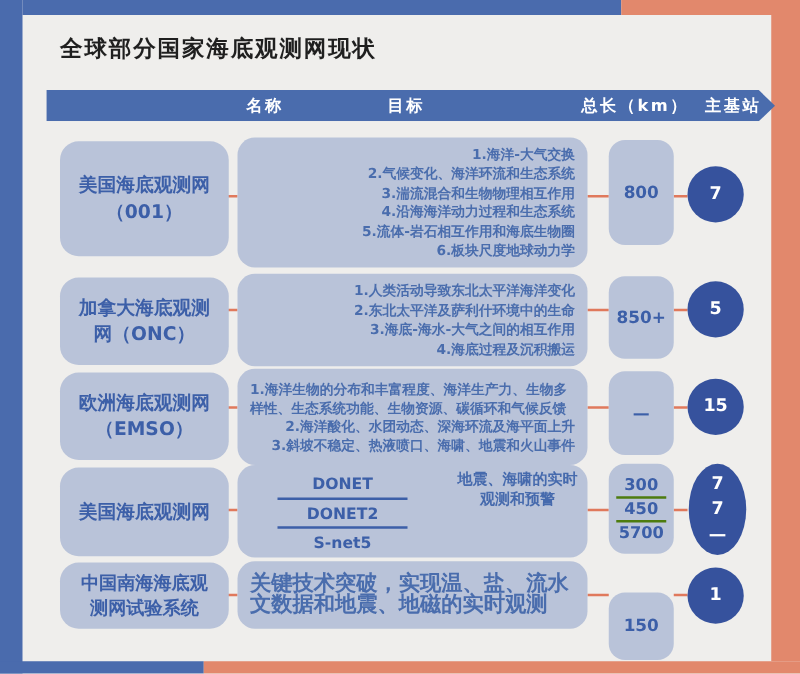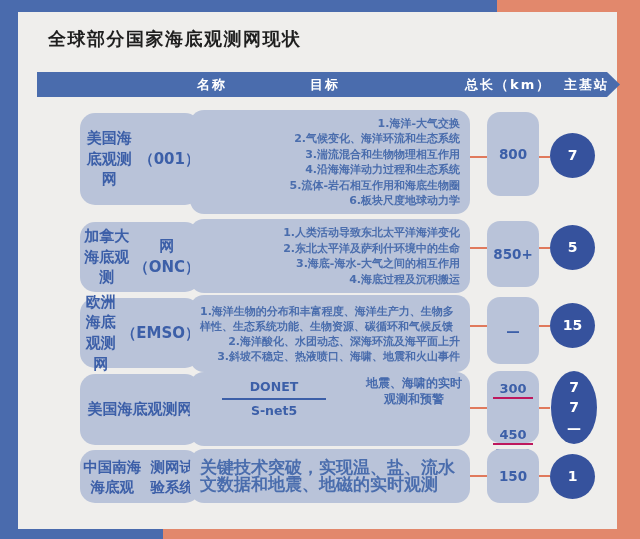--- a/index.html
+++ b/index.html
@@ -15,23 +15,23 @@
   #bd-bottom-coral{left:163px;top:529px;width:477px;height:10px;background:#e2886c;}
   
   #title{position:absolute;left:48px;top:27px;font-size:18px;color:#1f1f1f;letter-spacing:1.5px;}
   
   #headerband{position:absolute;left:37px;top:72px;width:583px;height:25px;background:#4a6cad;
       clip-path:polygon(0 0,calc(100% - 13px) 0,100% 50%,calc(100% - 13px) 100%,0 100%);
       color:#fff;font-size:13px;z-index:4;}
   .hl{position:absolute;top:50%;transform:translateY(-50%);letter-spacing:2px;white-space:nowrap;}
   .h0{left:160px}.h1{left:273px}.h2{left:428px}.h3{left:527px}
   
-  .namebox{position:absolute;left:48px;width:120px;background:#b9c3d9;border-radius:15px;
-      display:flex;flex-direction:row;align-items:center;justify-content:center;
-      color:#3c5fa8;font-size:15px;line-height:1.38;text-align:center;z-index:2;margin-left:32px;}
+  .namebox{position:absolute;left:48px;width:135px;background:#b9c3d9;border-radius:15px;
+      display:flex;flex-direction:column;align-items:center;justify-content:center;
+      color:#3c5fa8;font-size:15px;line-height:1.38;text-align:center;z-index:2;}
   .goalbox{position:absolute;left:190px;width:280px;background:#b9c3d9;border-radius:14px;
       display:flex;flex-direction:column;justify-content:center;padding:4px 10px;box-sizing:border-box;
       color:#4a6dad;font-size:11px;line-height:15.5px;z-index:2;align-items:flex-end;}
   .lenbox{position:absolute;left:487px;width:52px;background:#b9c3d9;border-radius:13px;
       display:flex;flex-direction:column;align-items:center;justify-content:center;
       color:#3c5fa8;font-size:13.5px;z-index:2;}
   .circle{position:absolute;left:550px;width:45px;height:45px;border-radius:50%;background:#36529d;
       color:#fff;font-size:14px;display:flex;flex-direction:column;align-items:center;justify-content:center;
       line-height:1.45;z-index:2;}
   .circle.tall{left:551px;width:46px;height:73px;}
@@ -42,29 +42,29 @@
   .lenbox.r0{top:112px;height:84px}   .circle.r0{top:133px}  .connector.r0{top:156px}
   .namebox.r1{top:222px;height:70px}  .goalbox.r1{top:219px;height:74px}
   .lenbox.r1{top:221px;height:66px}   .circle.r1{top:225px}  .connector.r1{top:247px}
   .namebox.r2{top:298px;height:70px}  .goalbox.r2{top:295px;height:77px;line-height:15px}
   .lenbox.r2{top:297px;height:67px}   .circle.r2{top:303px}  .connector.r2{top:325px}
   .namebox.r3{top:374px;height:71px}  .goalbox.r3{top:372px;height:74px}
   .lenbox.r3{top:371px;height:72px;font-size:13px}
   .circle.r3{top:371px}               .connector.r3{top:407px}
   .namebox.r4{top:450px;height:53px;font-size:14.5px}
   .goalbox.r4{top:449px;height:54px;font-size:17px;line-height:17px}
-  .lenbox.r4{top:449px;height:54px}   .circle.r4{top:454px}  .connector.r4{top:475px}
+  .lenbox.r4{top:474px;height:54px}   .circle.r4{top:454px}  .connector.r4{top:475px}
   
   .goalbox.jp{flex-direction:row;align-items:flex-start;padding:4px 8px;}
   .syscol{width:104px;margin-left:24px;text-align:center;font-size:12.5px;color:#3c5fa8;}
   .sysitem{padding:3px 0;}
   .sysitem.sep{border-bottom:2px solid #3c5fa8;}
   .sysnote{flex:1;text-align:center;font-size:12px;color:#466aad;margin-left:40px;}
   .lenitem{width:40px;text-align:center;padding:1px 0;}
-  .lenitem.sep{border-bottom:2px solid #be185d;margin-top:27px;}
+  .lenitem.sep{border-bottom:2px solid #4d7c0f;}
   
   #source{position:absolute;left:18px;width:599px;top:506px;text-align:center;
       font-size:11px;color:#3c5ea7;letter-spacing:0.3px;}
 </style>
 </head>
 <body>
 
 <div id="page">
   <div class="bd" id="bd-left"></div>
   <div class="bd" id="bd-top-blue"></div>
@@ -128,20 +128,21 @@
       <div class="circle r2">15</div>
       <div class="connector c1 r2"></div>
       <div class="connector c2 r2"></div>
       <div class="connector c3 r2"></div>
       <div class="namebox r3">
         <div class="name-line">美国海底观测网</div>
       </div>
       <div class="goalbox r3 jp">
         <div class="syscol">
           <div class="sysitem sep">DONET</div>
+          <div class="sysitem sep">DONET2</div>
           <div class="sysitem">S-net5</div>
         </div>
         <div class="sysnote">地震、海啸的实时观测和预警</div>
       </div>
       <div class="lenbox r3">
         <div class="lenitem sep">300</div>
         <div class="lenitem sep">450</div>
         <div class="lenitem">5700</div>
       </div>
       <div class="circle r3 tall">

